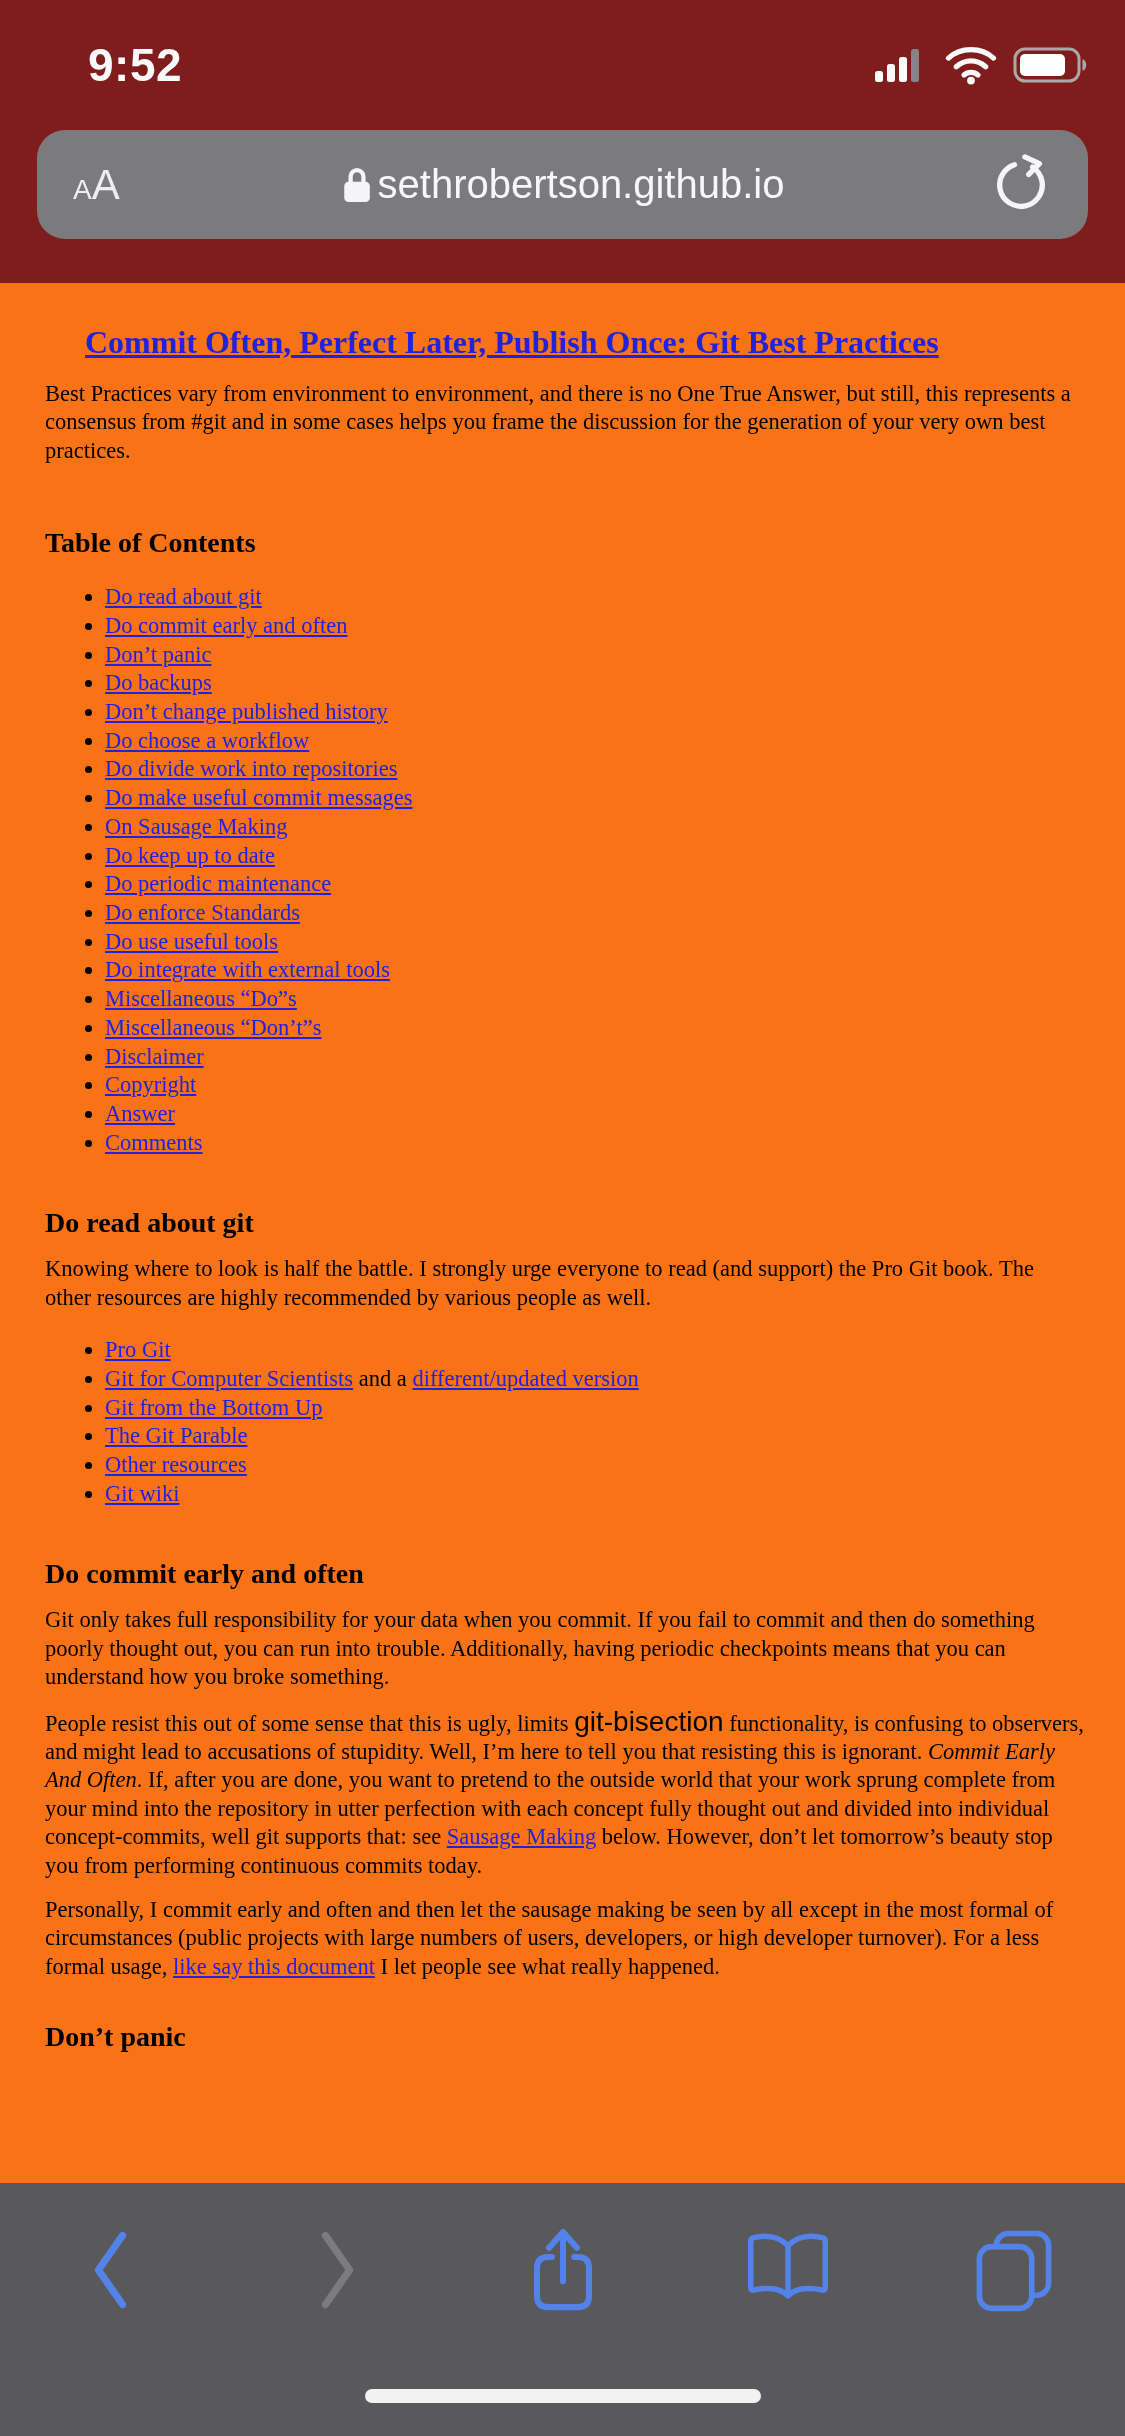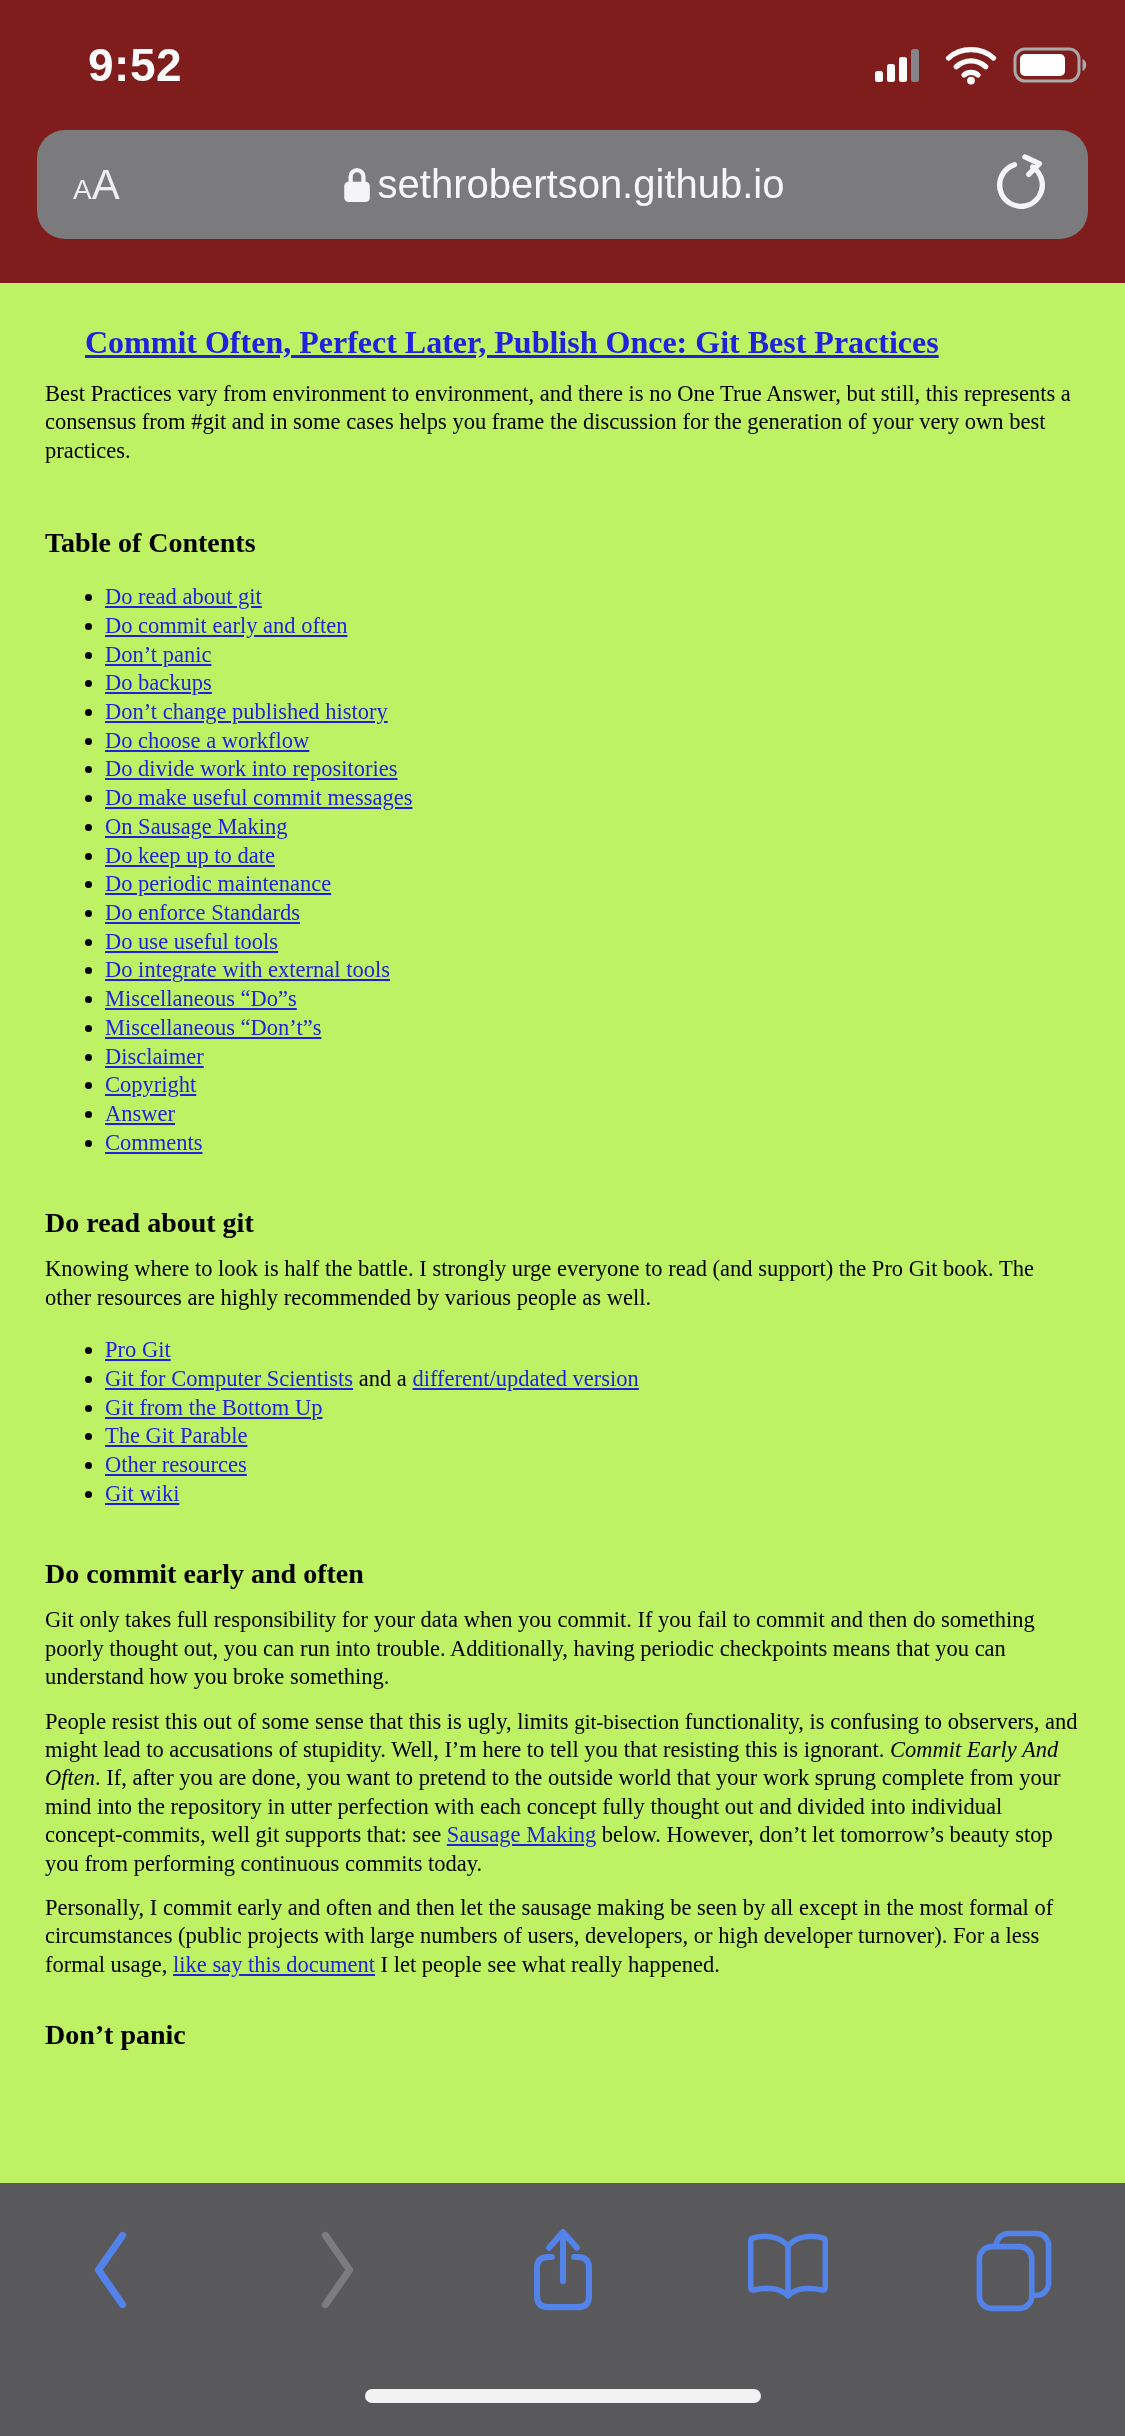--- a/index.html
+++ b/index.html
@@ -14,33 +14,33 @@
   .url-bar{margin:14px 37px 0;height:109px;background:#7B7B7D;border-radius:28px;
            display:flex;align-items:center;justify-content:space-between;position:relative;
            padding:0 36px;box-sizing:border-box;}
   .reader-btn{color:#EFEFF1;display:flex;align-items:baseline;cursor:default;}
   .reader-btn .a-sm{font-size:28px;}
   .reader-btn .a-lg{font-size:42px;}
   .url-center{position:absolute;left:50%;transform:translateX(-50%);display:flex;
               align-items:center;gap:5px;}
   .url-text{color:#F7F7F9;font-size:40px;}
   
-  .content{flex:1 1 auto;background:#bef264;overflow:hidden;padding:0 40px 4px 45px;
+  .content{flex:1 1 auto;background:#f97316;overflow:hidden;padding:0 40px 4px 45px;
            font-family:"Liberation Serif","DejaVu Serif",serif;color:#000;}
   .content a{color:#2222DD;text-decoration:underline;}
   h1{font-size:32px;line-height:1.22;margin:40px 40px 16px 40px;font-weight:bold;}
   h2{font-size:28px;margin:50px 0 0;font-weight:bold;}
   #toc-heading{margin-top:62px;}
   #panic-heading{margin-top:40px;}
   p{font-size:22.5px;line-height:28.4px;margin:16px 0 0;}
   .intro{margin-top:18px;}
   ul{margin:24px 0 0;padding-left:60px;list-style:disc;}
   li{font-size:22.5px;line-height:28.7px;}
   .em{font-style:italic;}
-  .code{font-family:Liberation Serif, serif;font-size:21px;}
+  .code{font-family:Liberation Sans, sans-serif;font-size:28px;}
   
   .toolbar{height:253px;background:#59595B;flex:0 0 auto;position:relative;}
   .toolbar-icons{display:flex;justify-content:space-between;padding:40px 56px 0;box-sizing:border-box;}
   .tool-btn{width:110px;display:flex;justify-content:center;align-items:center;}
   .home-indicator{position:absolute;left:50%;transform:translateX(-50%);bottom:33px;
                   width:396px;height:14px;border-radius:8px;background:#F2F2F3;}
   svg{display:block;}
 </style>
 </head>
 <body>

